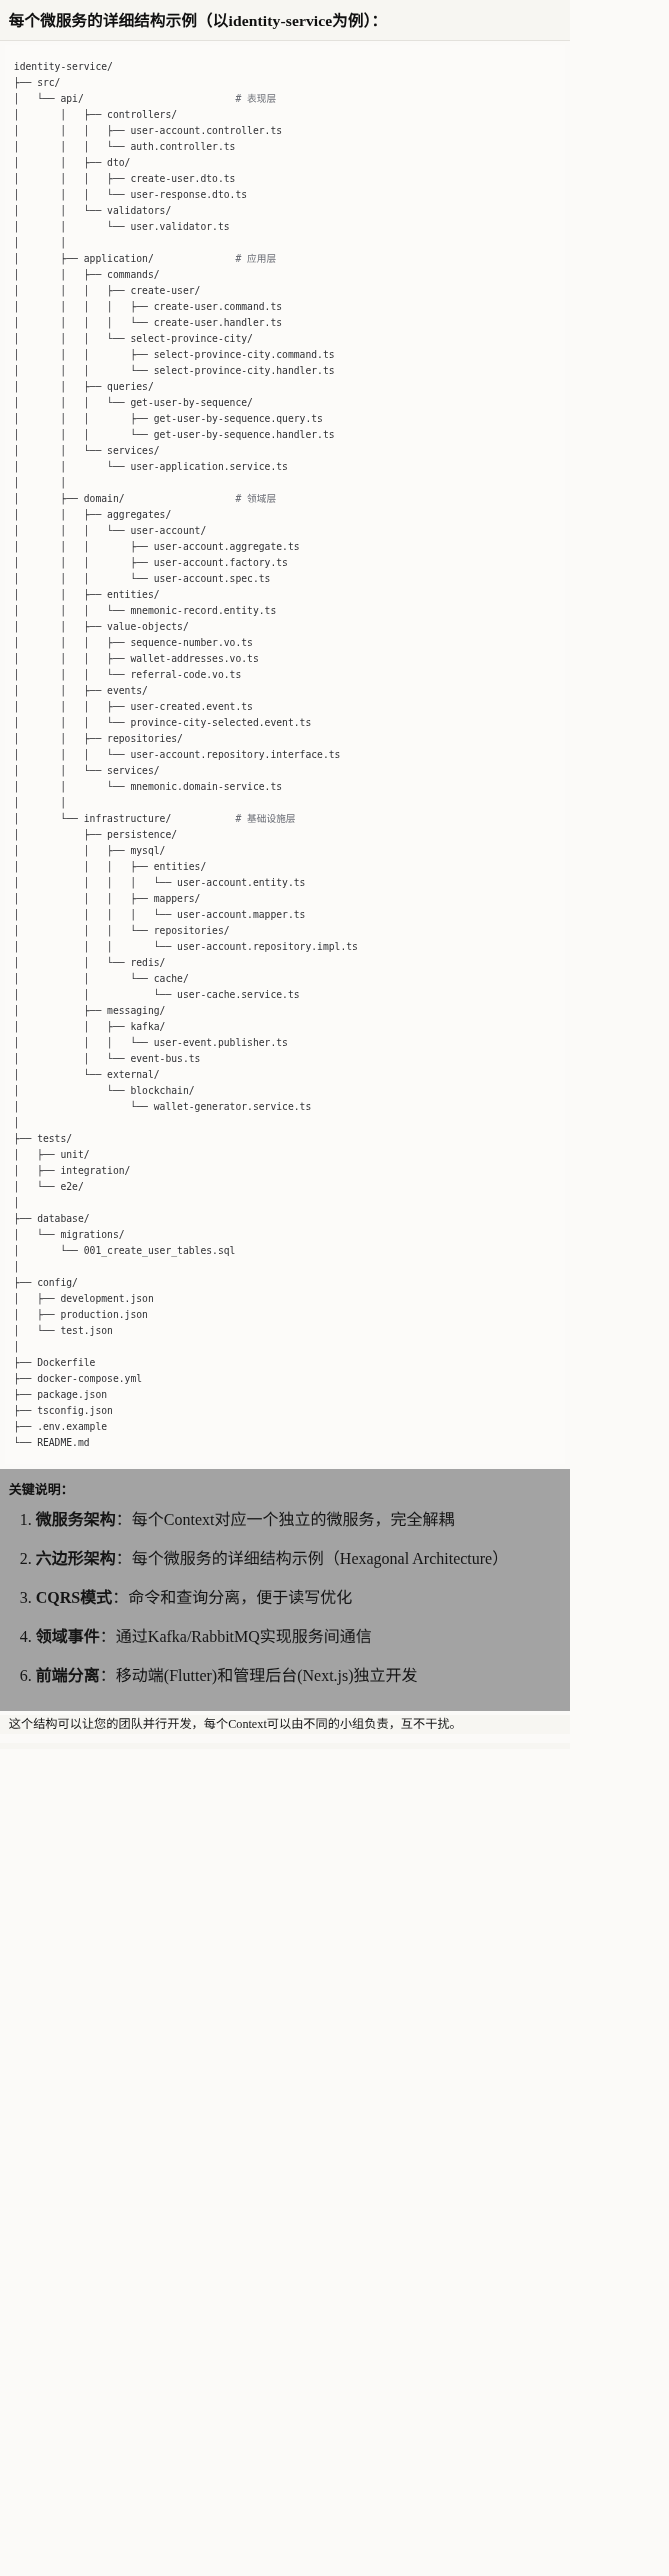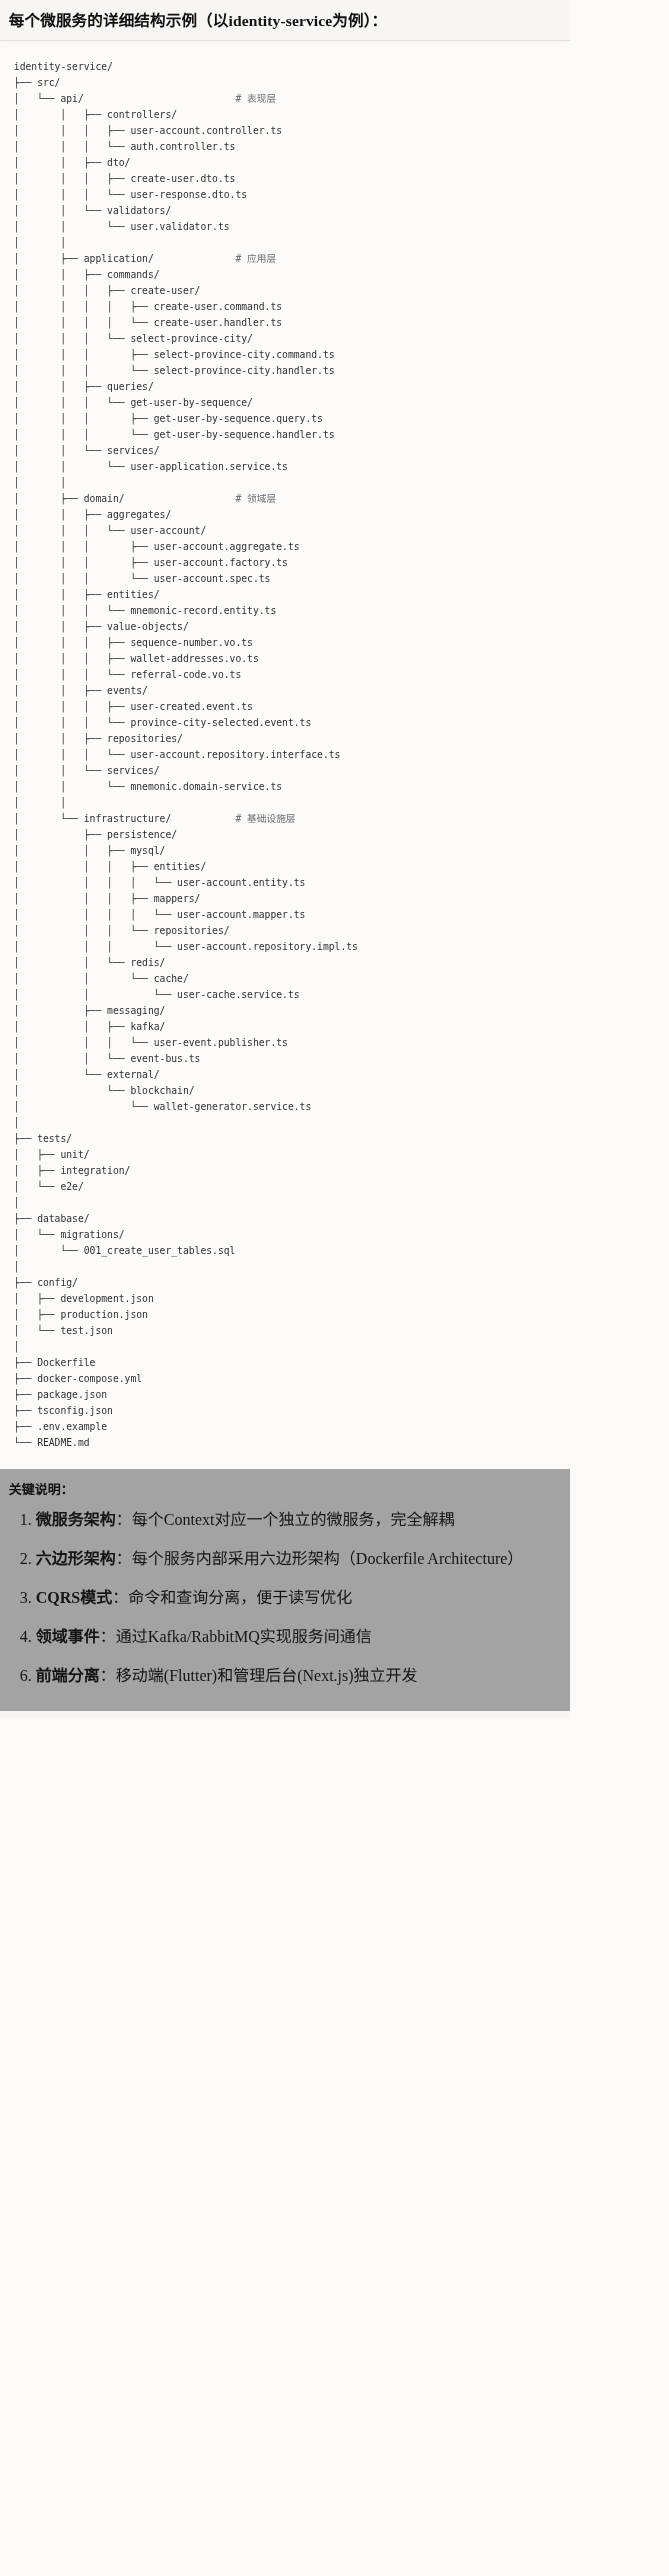--- a/index.html
+++ b/index.html
@@ -212,33 +212,34 @@
   <div class="notes-block">
     <h2 class="notes-title">关键说明：</h2>
 
     <ol class="notes">
       <li>
         <span class="num">1.</span>
         <span class="term">微服务架构</span><span>：</span><span>每个Context对应一个独立的微服务，完全解耦</span>
       </li>
       <li>
         <span class="num">2.</span>
-        <span class="term">六边形架构</span><span>：</span><span>每个服务内部采用六边形架构（Dockerfile Architecture）</span>
+        <span class="term">六边形架构</span><span>：</span><span>每个微服务的详细结构示例（Hexagonal Architecture）</span>
       </li>
       <li>
         <span class="num">3.</span>
         <span class="term">CQRS模式</span><span>：</span><span>命令和查询分离，便于读写优化</span>
       </li>
       <li>
         <span class="num">4.</span>
         <span class="term">领域事件</span><span>：</span><span>通过Kafka/RabbitMQ实现服务间通信</span>
       </li>
       <li>
         <span class="num">6.</span>
         <span class="term">前端分离</span><span>：</span><span>移动端(Flutter)和管理后台(Next.js)独立开发</span>
       </li>
     </ol>
   </div>
 
+  <p class="closing">这个结构可以让您的团队并行开发，每个Context可以由不同的小组负责，互不干扰。</p>
 
   <div class="tail-pad"></div>
 </div>
 
 
 </body></html>

